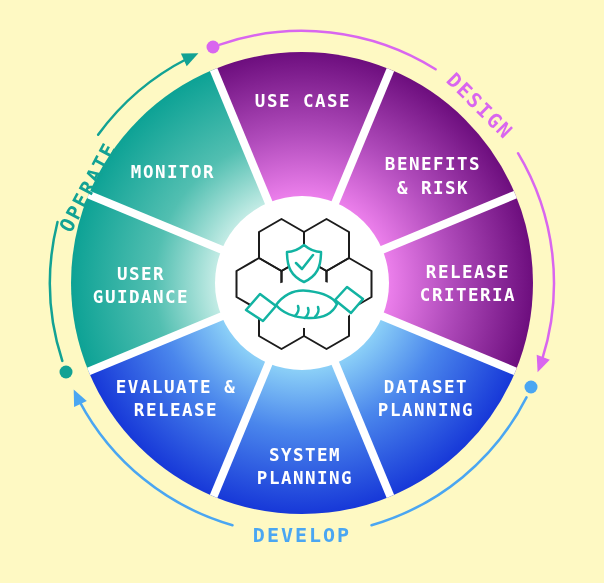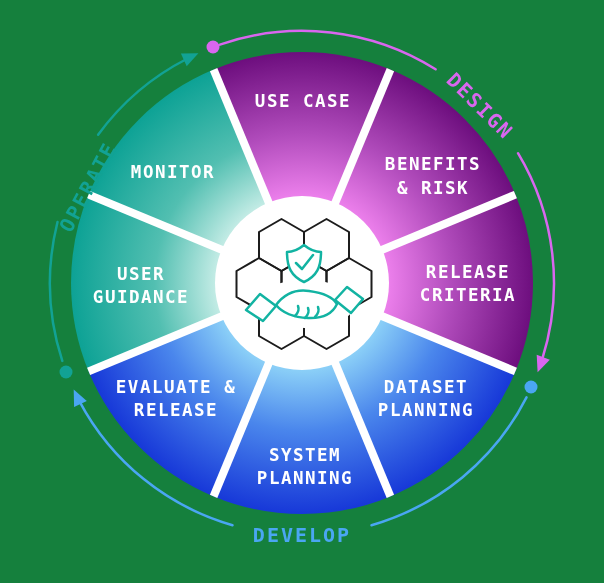--- a/index.html
+++ b/index.html
@@ -1,19 +1,19 @@
 <!DOCTYPE html>
 <html><head>
 <meta charset="utf-8">
 <style>
   html,body{margin:0;padding:0;background:#ffffff;}
   .canvas{
     position:relative;
     width:604px;height:583px;
-    background:#15803d;
+    background:#fef9c3;
     font-family:"DejaVu Sans Mono", monospace;
     overflow:hidden;
   }
   svg{display:block;}
   .seg-label{
     font-family:"DejaVu Sans Mono", monospace;
     font-weight:700;
     font-size:17.5px;
     letter-spacing:1.5px;
     fill:#ffffff;

